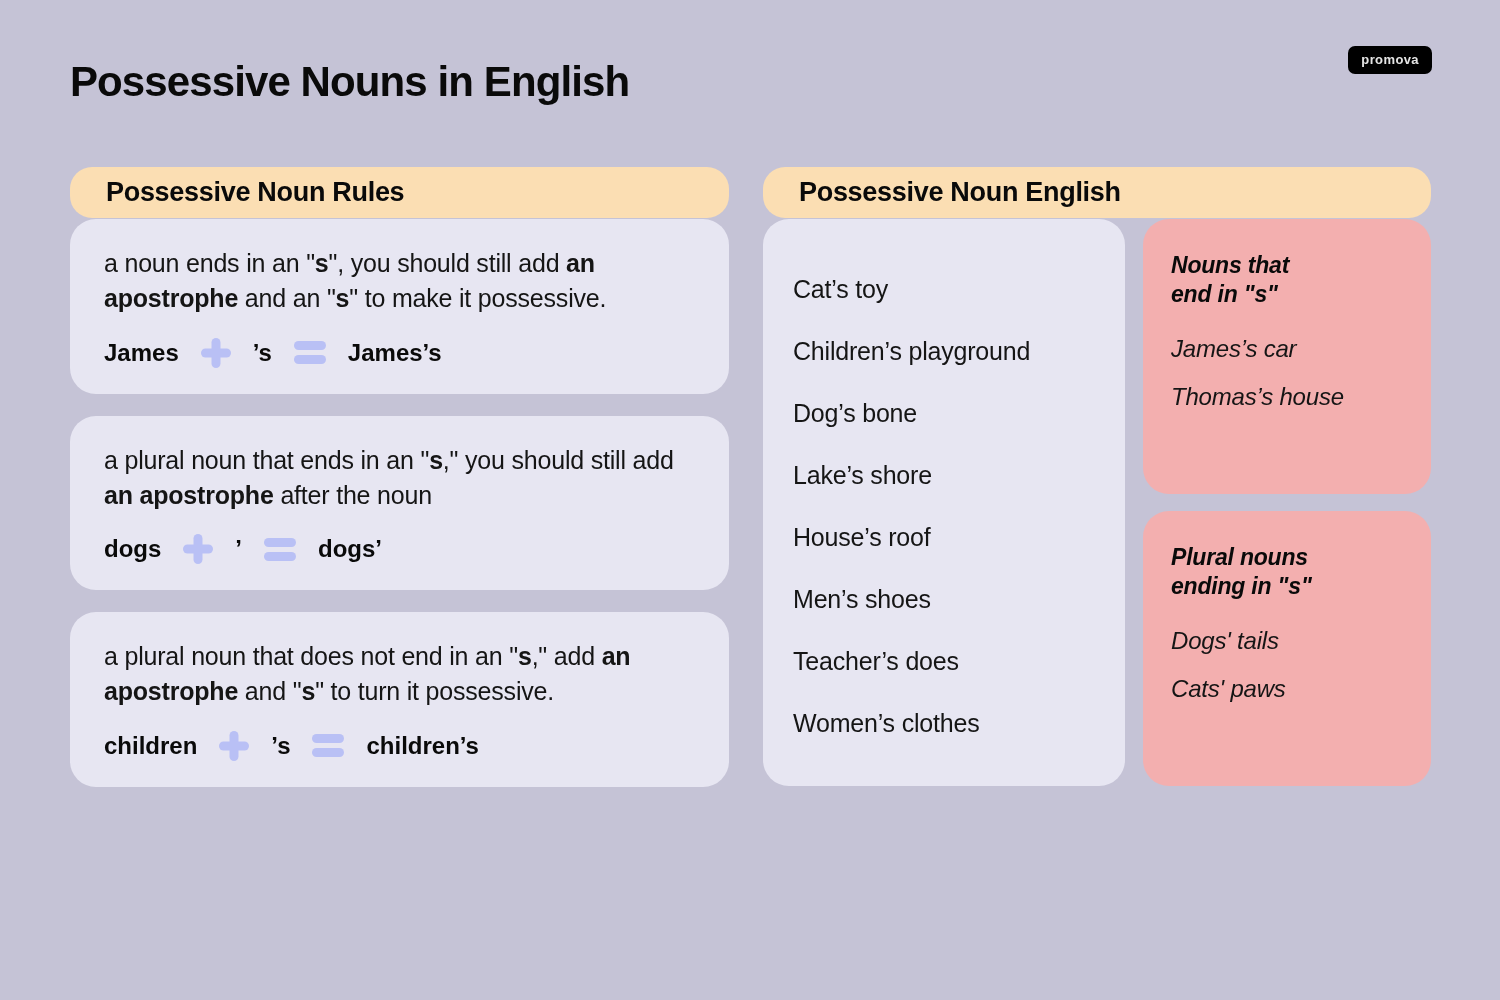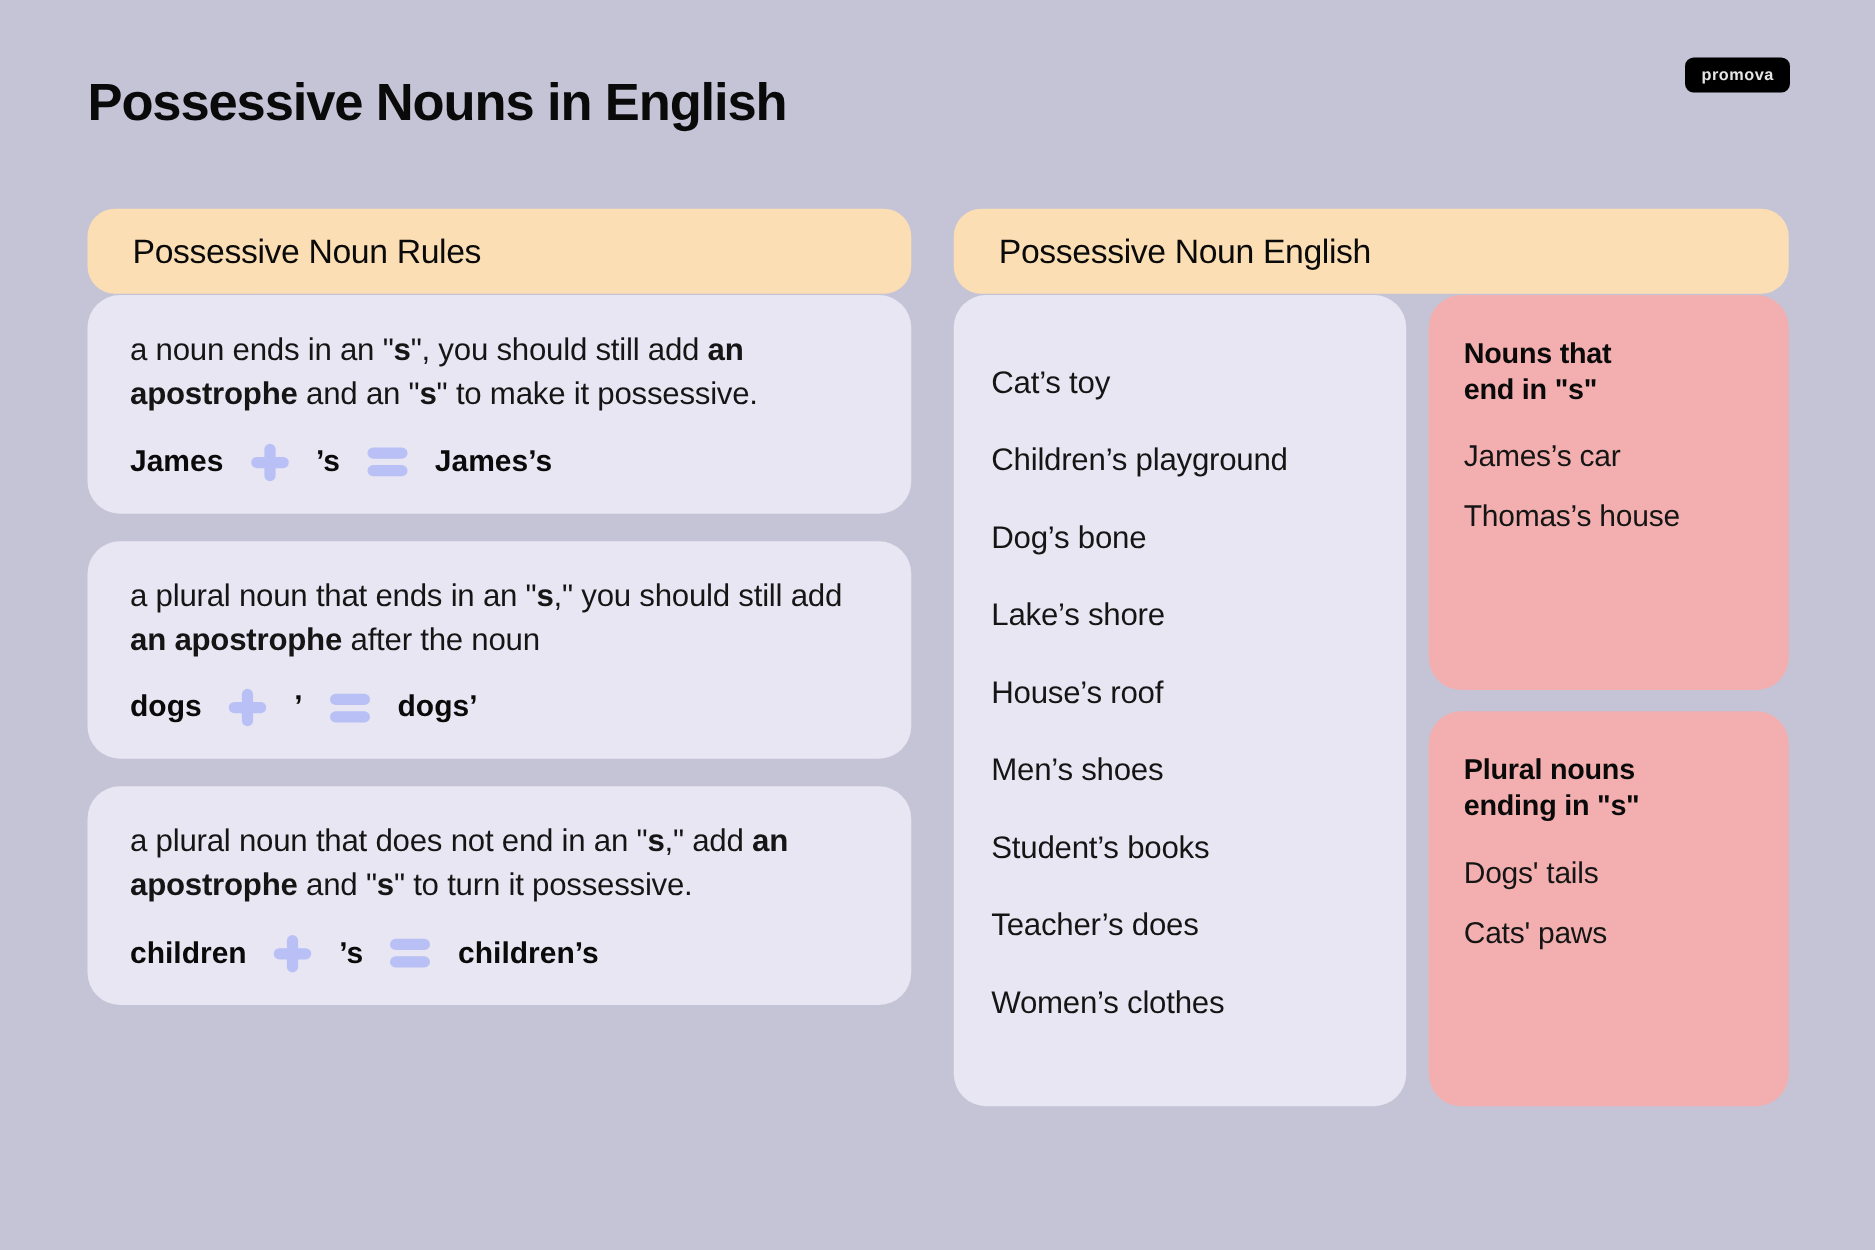--- a/index.html
+++ b/index.html
@@ -50,26 +50,26 @@
     position: absolute;
     left: 763px;
     top: 167px;
     width: 668px;
   }
 
   
   .section-header {
     background: #fbdeb3;
     border-radius: 22px;
-    height: 68px;
+    height: 51px;
     display: flex;
     align-items: center;
     padding-left: 36px;
     font-size: 27px;
-    font-weight: normal;
+    font-weight: bold;
     color: #0a0a0a;
     letter-spacing: -0.3px;
   }
 
   
   .rule-card {
     background: #e7e6f2;
     border-radius: 26px;
     padding: 27px 32px 26px 34px;
     margin-top: 22px;
@@ -172,21 +172,22 @@
     display: flex;
     flex-direction: column;
     gap: 17px;
     flex: 1 1 auto;
   }
 
   .pink-card {
     background: #f3afaf;
     border-radius: 26px;
     padding: 32px 26px 26px 28px;
-    height: 316px;
+    height: 275px;
+    font-style: italic;
   }
 
   .pink-card-title {
     font-size: 23px;
     font-weight: bold;
     line-height: 1.27;
     color: #0a0a0a;
     letter-spacing: -0.2px;
     white-space: pre-line;
   }
@@ -256,21 +257,20 @@
 
   <div class="examples-body">
 
     <div class="examples-list-card">
         <div class="example-item">Cat’s toy</div>
         <div class="example-item">Children’s playground</div>
         <div class="example-item">Dog’s bone</div>
         <div class="example-item">Lake’s shore</div>
         <div class="example-item">House’s roof</div>
         <div class="example-item">Men’s shoes</div>
-        <div class="example-item">Student’s books</div>
         <div class="example-item">Teacher’s does</div>
         <div class="example-item">Women’s clothes</div>
       </div>
 
     <div class="pink-col">
 
       <div class="pink-card">
         <div class="pink-card-title">Nouns that
 end in "s"</div>
         <div class="pink-item one">James’s car</div>

